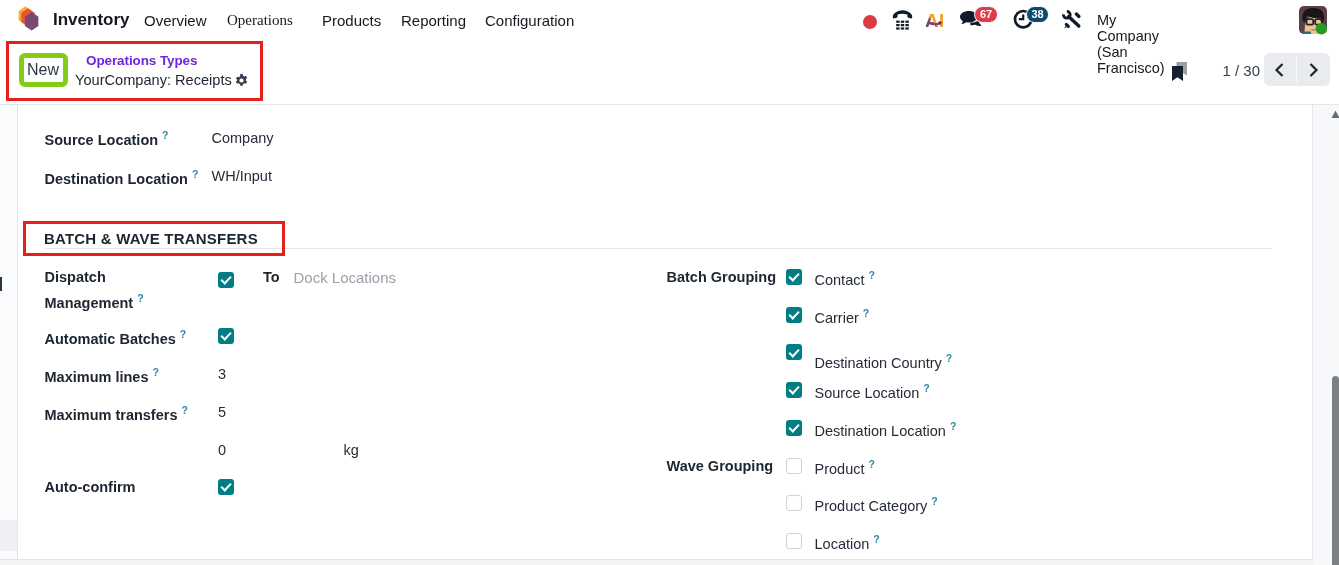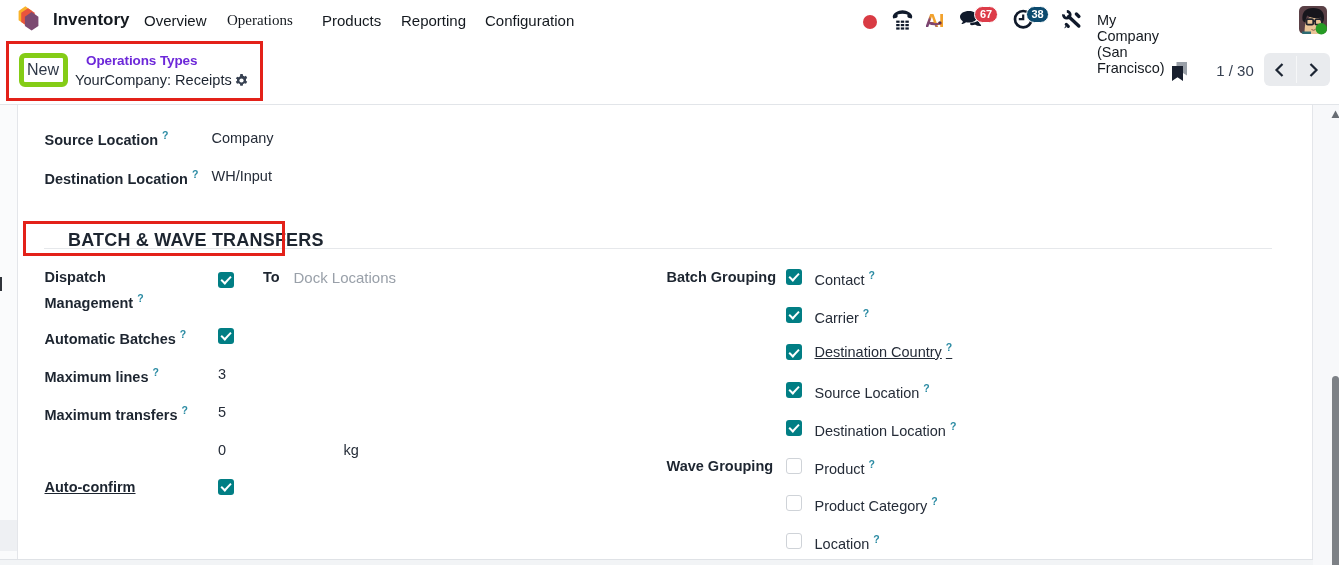--- a/index.html
+++ b/index.html
@@ -126,21 +126,21 @@
     <path fill="#374151" d="M6.5 0 h3 l0.4 2 a6 6 0 0 1 1.7 1 l1.9-0.7 1.5 2.6 -1.5 1.3 a6 6 0 0 1 0 2 l1.5 1.3 -1.5 2.6 -1.9-0.7 a6 6 0 0 1 -1.7 1 l-0.4 2 h-3 l-0.4-2 a6 6 0 0 1 -1.7-1 l-1.9 0.7 -1.5-2.6 1.5-1.3 a6 6 0 0 1 0-2 L1 5.9 2.5 3.3 4.4 4 a6 6 0 0 1 1.7-1 Z"></path>
     <circle cx="8" cy="8" r="2.6" fill="#fff"></circle>
   </svg>
 
   <div class="redbox" style="left:6px;top:41px;width:257px;height:60px;"></div>
 
   <svg class="abs" style="left:1171px;top:61px;" width="17" height="21" viewBox="0 0 17 21">
     <path d="M5.5 1 H16 V14.5 L10.8 11.2 L5.5 14.5 Z" fill="#9aa0a8"></path>
     <path d="M1 5 H12 V20 L6.5 16.3 L1 20 Z" fill="#181f2e"></path>
   </svg>
-  <div class="abs" style="left:1210px;top:62px;width:50px;text-align:center;font-size:15px;color:#374151;">1 / 30</div>
+  <div class="abs" style="left:1210px;top:62px;width:50px;text-align:right;font-size:15px;color:#374151;">1 / 30</div>
 
   <div class="abs" style="left:1263.5px;top:53px;width:66px;height:33px;background:#e9ebee;border-radius:6px;"></div>
   <div class="abs" style="left:1296px;top:56px;width:1px;height:27px;background:#f6f7f8;"></div>
   <svg class="abs" style="left:1272px;top:62px;" width="16" height="16" viewBox="0 0 16 16">
       <path d="M10.5 2 L4.5 8 L10.5 14" fill="none" stroke="#1c2533" stroke-width="2.2"></path>
     </svg>
   <svg class="abs" style="left:1305px;top:62px;" width="16" height="16" viewBox="0 0 16 16">
       <path d="M5.5 2 L11.5 8 L5.5 14" fill="none" stroke="#1c2533" stroke-width="2.2"></path>
     </svg>
 
@@ -156,51 +156,51 @@
       <path d="M1.5 9 L9.5 9 L5.5 1.5 Z" fill="#676c73"></path>
     </svg>
   <div class="abs" style="left:1331.5px;top:376px;width:7.5px;height:189px;background:#7d8186;border-radius:4px 4px 0 0;"></div>
   <div class="abs" style="left:0;top:277px;width:2px;height:14px;background:#30343a;"></div>
 
   <div class="abs lbl" style="left:44.5px;top:129px;">Source Location<span class="q">?</span></div>
   <div class="abs val" style="left:211.5px;top:129.5px;">Company</div>
   <div class="abs lbl" style="left:44.5px;top:167.5px;">Destination Location<span class="q">?</span></div>
   <div class="abs val" style="left:211.5px;top:168px;">WH/Input</div>
 
-  <div class="abs" style="left:44px;top:230px;font-size:18px;font-weight:bold;color:#1d2530;letter-spacing:0.2px;margin-left:24px;">BATCH &amp; WAVE TRANSFERS</div>
+  <div class="abs" style="left:44px;top:230px;font-size:15px;font-weight:bold;color:#1d2530;letter-spacing:0.2px;">BATCH &amp; WAVE TRANSFERS</div>
   <div class="abs" style="left:44px;top:247.5px;width:1228px;height:1px;background:#e6e8eb;"></div>
   <div class="redbox" style="left:23px;top:220.5px;width:262px;height:35.5px;"></div>
 
   <div class="abs lbl" style="left:44.5px;top:266.5px;line-height:21px;">Dispatch<br>Management<span class="q">?</span></div>
   <div class="cb on" style="left:218px;top:271.5px;"></div>
   <div class="abs lbl" style="left:263px;top:269px;">To</div>
   <div class="abs" style="left:293.5px;top:269px;font-size:15px;color:#99a0a9;">Dock Locations</div>
 
   <div class="abs lbl" style="left:44.5px;top:328px;">Automatic Batches<span class="q">?</span></div>
   <div class="cb on" style="left:218px;top:328px;"></div>
 
   <div class="abs lbl" style="left:44.5px;top:365.5px;">Maximum lines<span class="q">?</span></div>
   <div class="abs val" style="left:218px;top:366px;">3</div>
 
   <div class="abs lbl" style="left:44.5px;top:403.5px;">Maximum transfers<span class="q">?</span></div>
   <div class="abs val" style="left:218px;top:404px;">5</div>
 
   <div class="abs val" style="left:218px;top:441.5px;">0</div>
   <div class="abs val" style="left:343.5px;top:441.5px;">kg</div>
 
-  <div class="abs lbl" style="left:44.5px;top:479px;text-decoration:underline;">Auto-confirm</div>
+  <div class="abs lbl" style="left:44.5px;top:479px;">Auto-confirm</div>
   <div class="cb on" style="left:218px;top:479px;"></div>
 
   <div class="abs lbl" style="left:666.5px;top:269px;">Batch Grouping</div>
   <div class="cb on" style="left:786px;top:269px;"></div>
   <div class="abs val" style="left:814.5px;top:269px;">Contact<span class="q">?</span></div>
   <div class="cb on" style="left:786px;top:306.7px;"></div>
   <div class="abs val" style="left:814.5px;top:306.7px;">Carrier<span class="q">?</span></div>
   <div class="cb on" style="left:786px;top:344.4px;"></div>
-  <div class="abs val" style="left:814.5px;top:341px;text-decoration:underline;">Destination Country<span class="q">?</span></div>
+  <div class="abs val" style="left:814.5px;top:352px;">Destination Country<span class="q">?</span></div>
   <div class="cb on" style="left:786px;top:382.1px;"></div>
   <div class="abs val" style="left:814.5px;top:382.1px;">Source Location<span class="q">?</span></div>
   <div class="cb on" style="left:786px;top:419.8px;"></div>
   <div class="abs val" style="left:814.5px;top:419.8px;">Destination Location<span class="q">?</span></div>
 
   <div class="abs lbl" style="left:666.5px;top:457.5px;">Wave Grouping</div>
   <div class="cb off" style="left:786px;top:457.5px;"></div>
   <div class="abs val" style="left:814.5px;top:457.5px;">Product<span class="q">?</span></div>
   <div class="cb off" style="left:786px;top:495.2px;"></div>
   <div class="abs val" style="left:814.5px;top:495.2px;text-align:center;">Product Category<span class="q">?</span></div>

